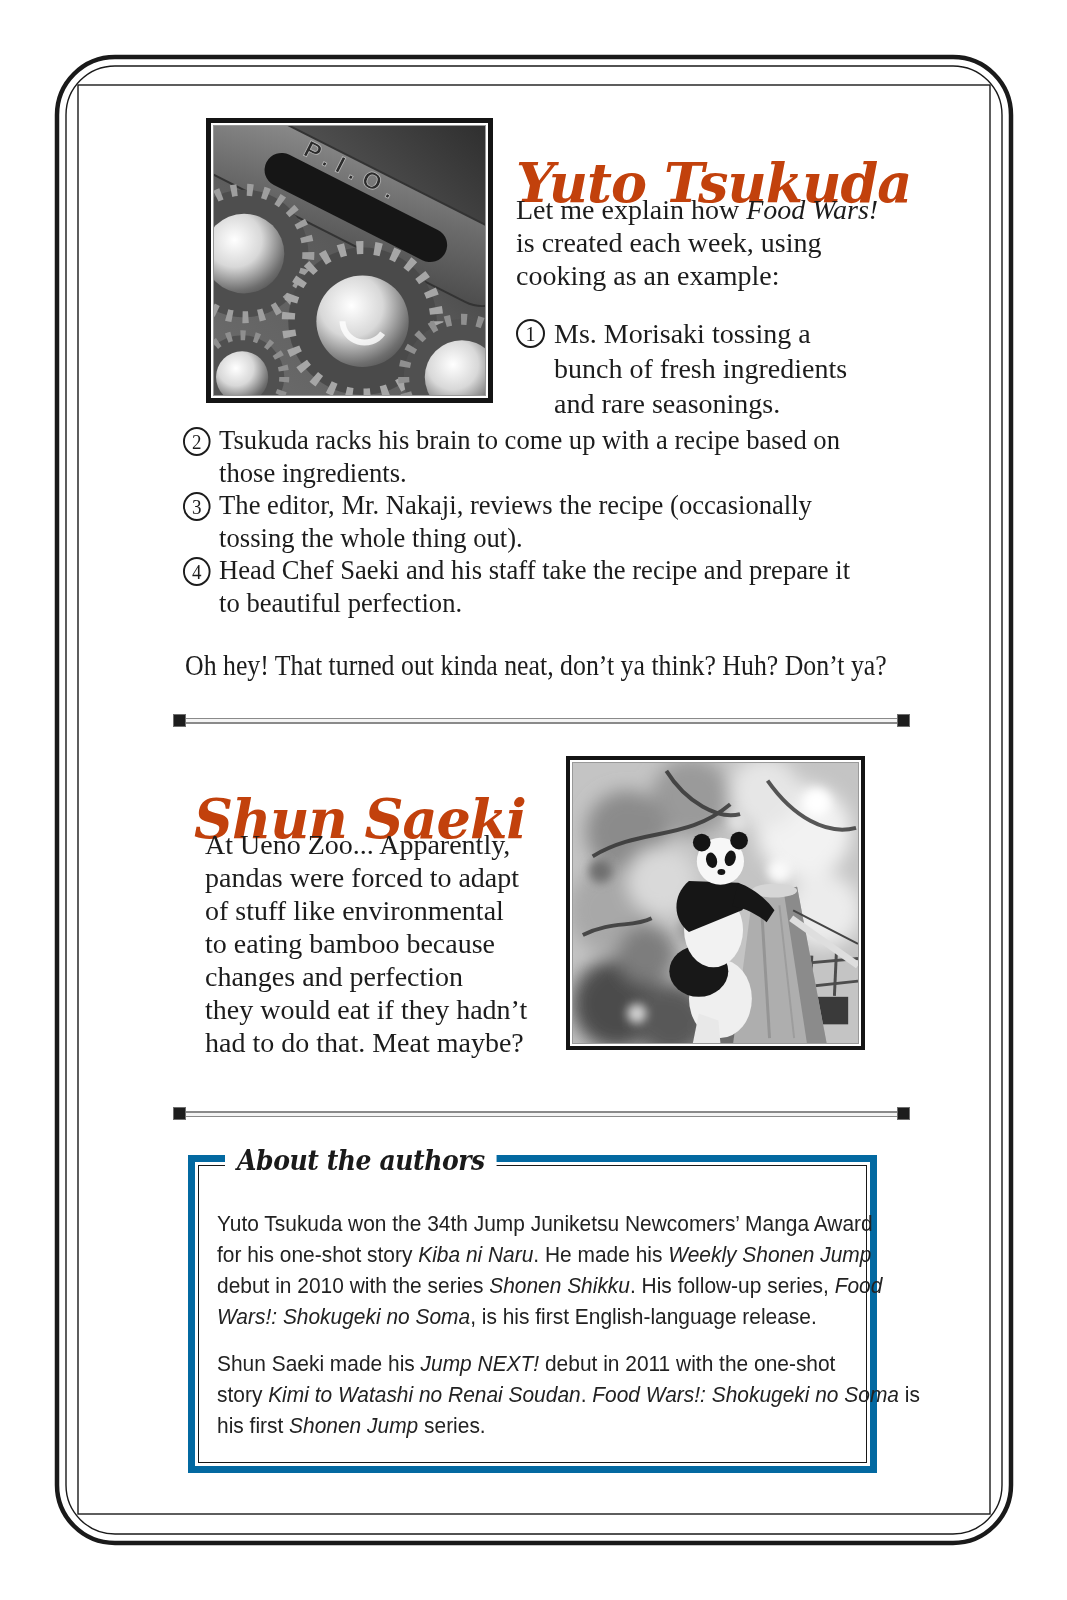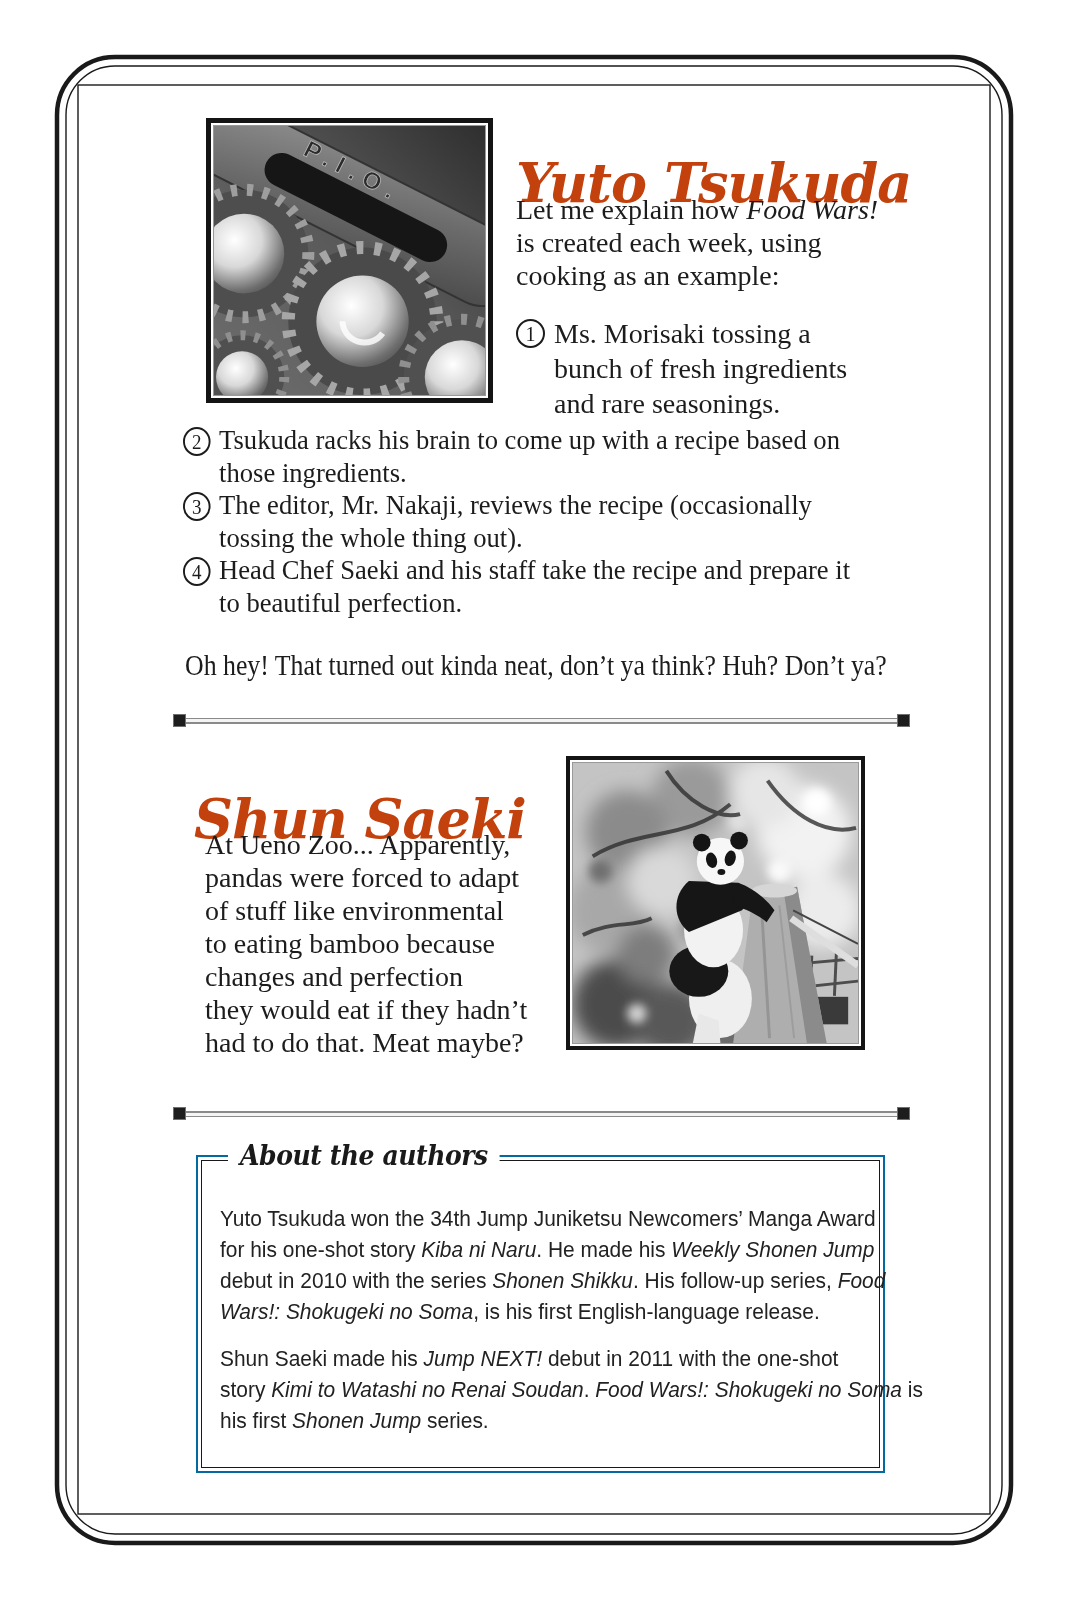--- a/index.html
+++ b/index.html
@@ -55,22 +55,22 @@
     content:"";position:absolute;top:-4px;width:13px;height:13px;
     background:#1d1d1d;border:1px solid #6f6f6f;box-sizing:border-box;
   }
   .divider::before{left:-3px;}
   .divider::after{right:-3px;}
   .divider-1{top:718px;}
   .divider-2{top:1111px;}
 
   
   .about-box{
-    position:absolute;left:196px;top:1155px;width:689px;height:318px;
-    border:2px solid #0369a1;box-sizing:border-box;
+    position:absolute;left:188px;top:1155px;width:689px;height:318px;
+    border:7px solid #0369a1;box-sizing:border-box;
   }
   .about-box .box-inner{
     position:absolute;left:3px;top:3px;right:3px;bottom:3px;
     border:1.5px solid #181818;
   }
   .about-title{
     position:absolute;left:30px;top:-19px;padding:0 13px;background:#ffffff;
     font-family:"DejaVu Serif", serif;font-style:italic;font-weight:bold;
     font-size:27px;line-height:36px;letter-spacing:-0.5px;white-space:nowrap;
     transform:scaleX(.93);transform-origin:0 0;

